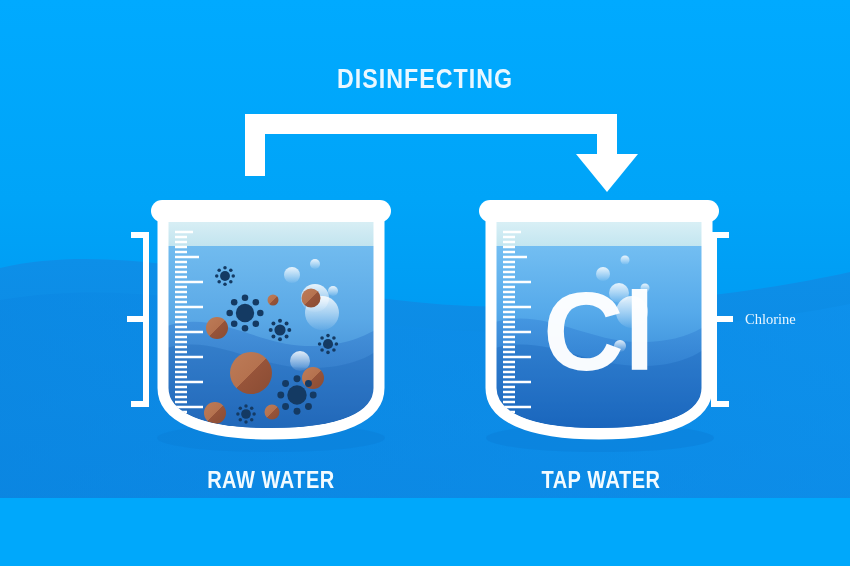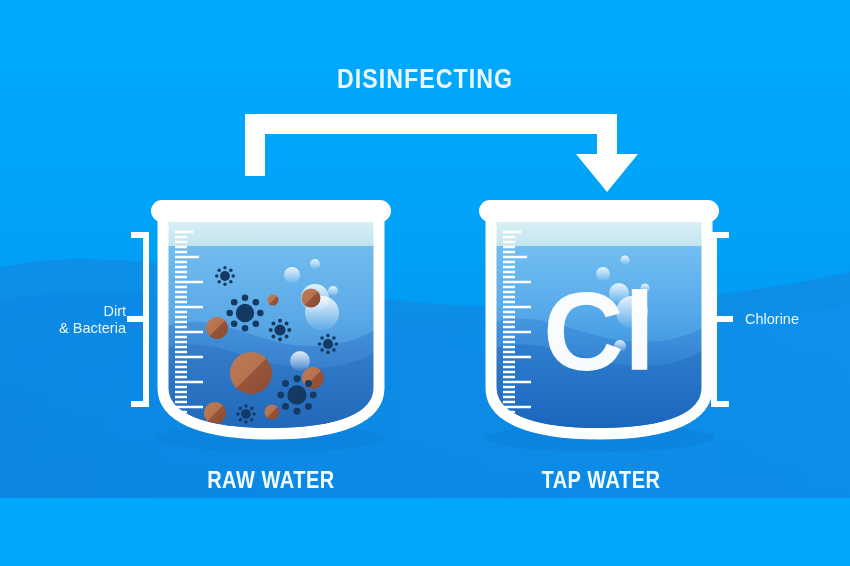--- a/index.html
+++ b/index.html
@@ -31,21 +31,21 @@
   .beaker.left{left:145px;}
   .beaker.right{left:473px;}
 
   
   .bracket{position:absolute;}
   .bracket.left{left:127px;top:232px;}
   .bracket.right{left:707px;top:232px;}
 
   .lbl{position:absolute;color:#eaf6ff;font-size:14.5px;line-height:17px;}
   .lbl.dirt{left:8px;top:303px;width:118px;text-align:right;}
-  .lbl.chlorine{left:745px;top:311px;text-align:left;}
+  .lbl.chlorine{left:745px;top:311px;text-align:left;font-family:Liberation Serif, serif;}
 
   .caption{
     position:absolute;top:467px;width:260px;text-align:center;
     color:#f2fbff;font-size:23px;font-weight:bold;letter-spacing:.6px;
     font-family:"Liberation Sans Narrow","Liberation Sans",sans-serif;
     transform:scaleX(.87);
   }
   .caption.left{left:141px;}
   .caption.right{left:471px;}
 </style>
@@ -376,23 +376,19 @@
 
   <svg class="bracket right" width="26" height="175" viewBox="0 0 26 175">
     <g fill="#ffffff">
       <rect x="4" y="0" width="6" height="175"></rect>
       <rect x="4" y="0" width="18" height="6"></rect>
       <rect x="4" y="169" width="18" height="6"></rect>
       <rect x="8" y="84" width="18" height="6"></rect>
     </g>
   </svg>
 
-  <div class="lbl dirt">
-    <div>Dirt</div>
-    <div>&amp; Bacteria</div>
-  </div>
 
   <div class="lbl chlorine">Chlorine</div>
 
   <div class="caption left">RAW WATER</div>
   <div class="caption right">TAP WATER</div>
 
 </div>
 
 </body></html>

